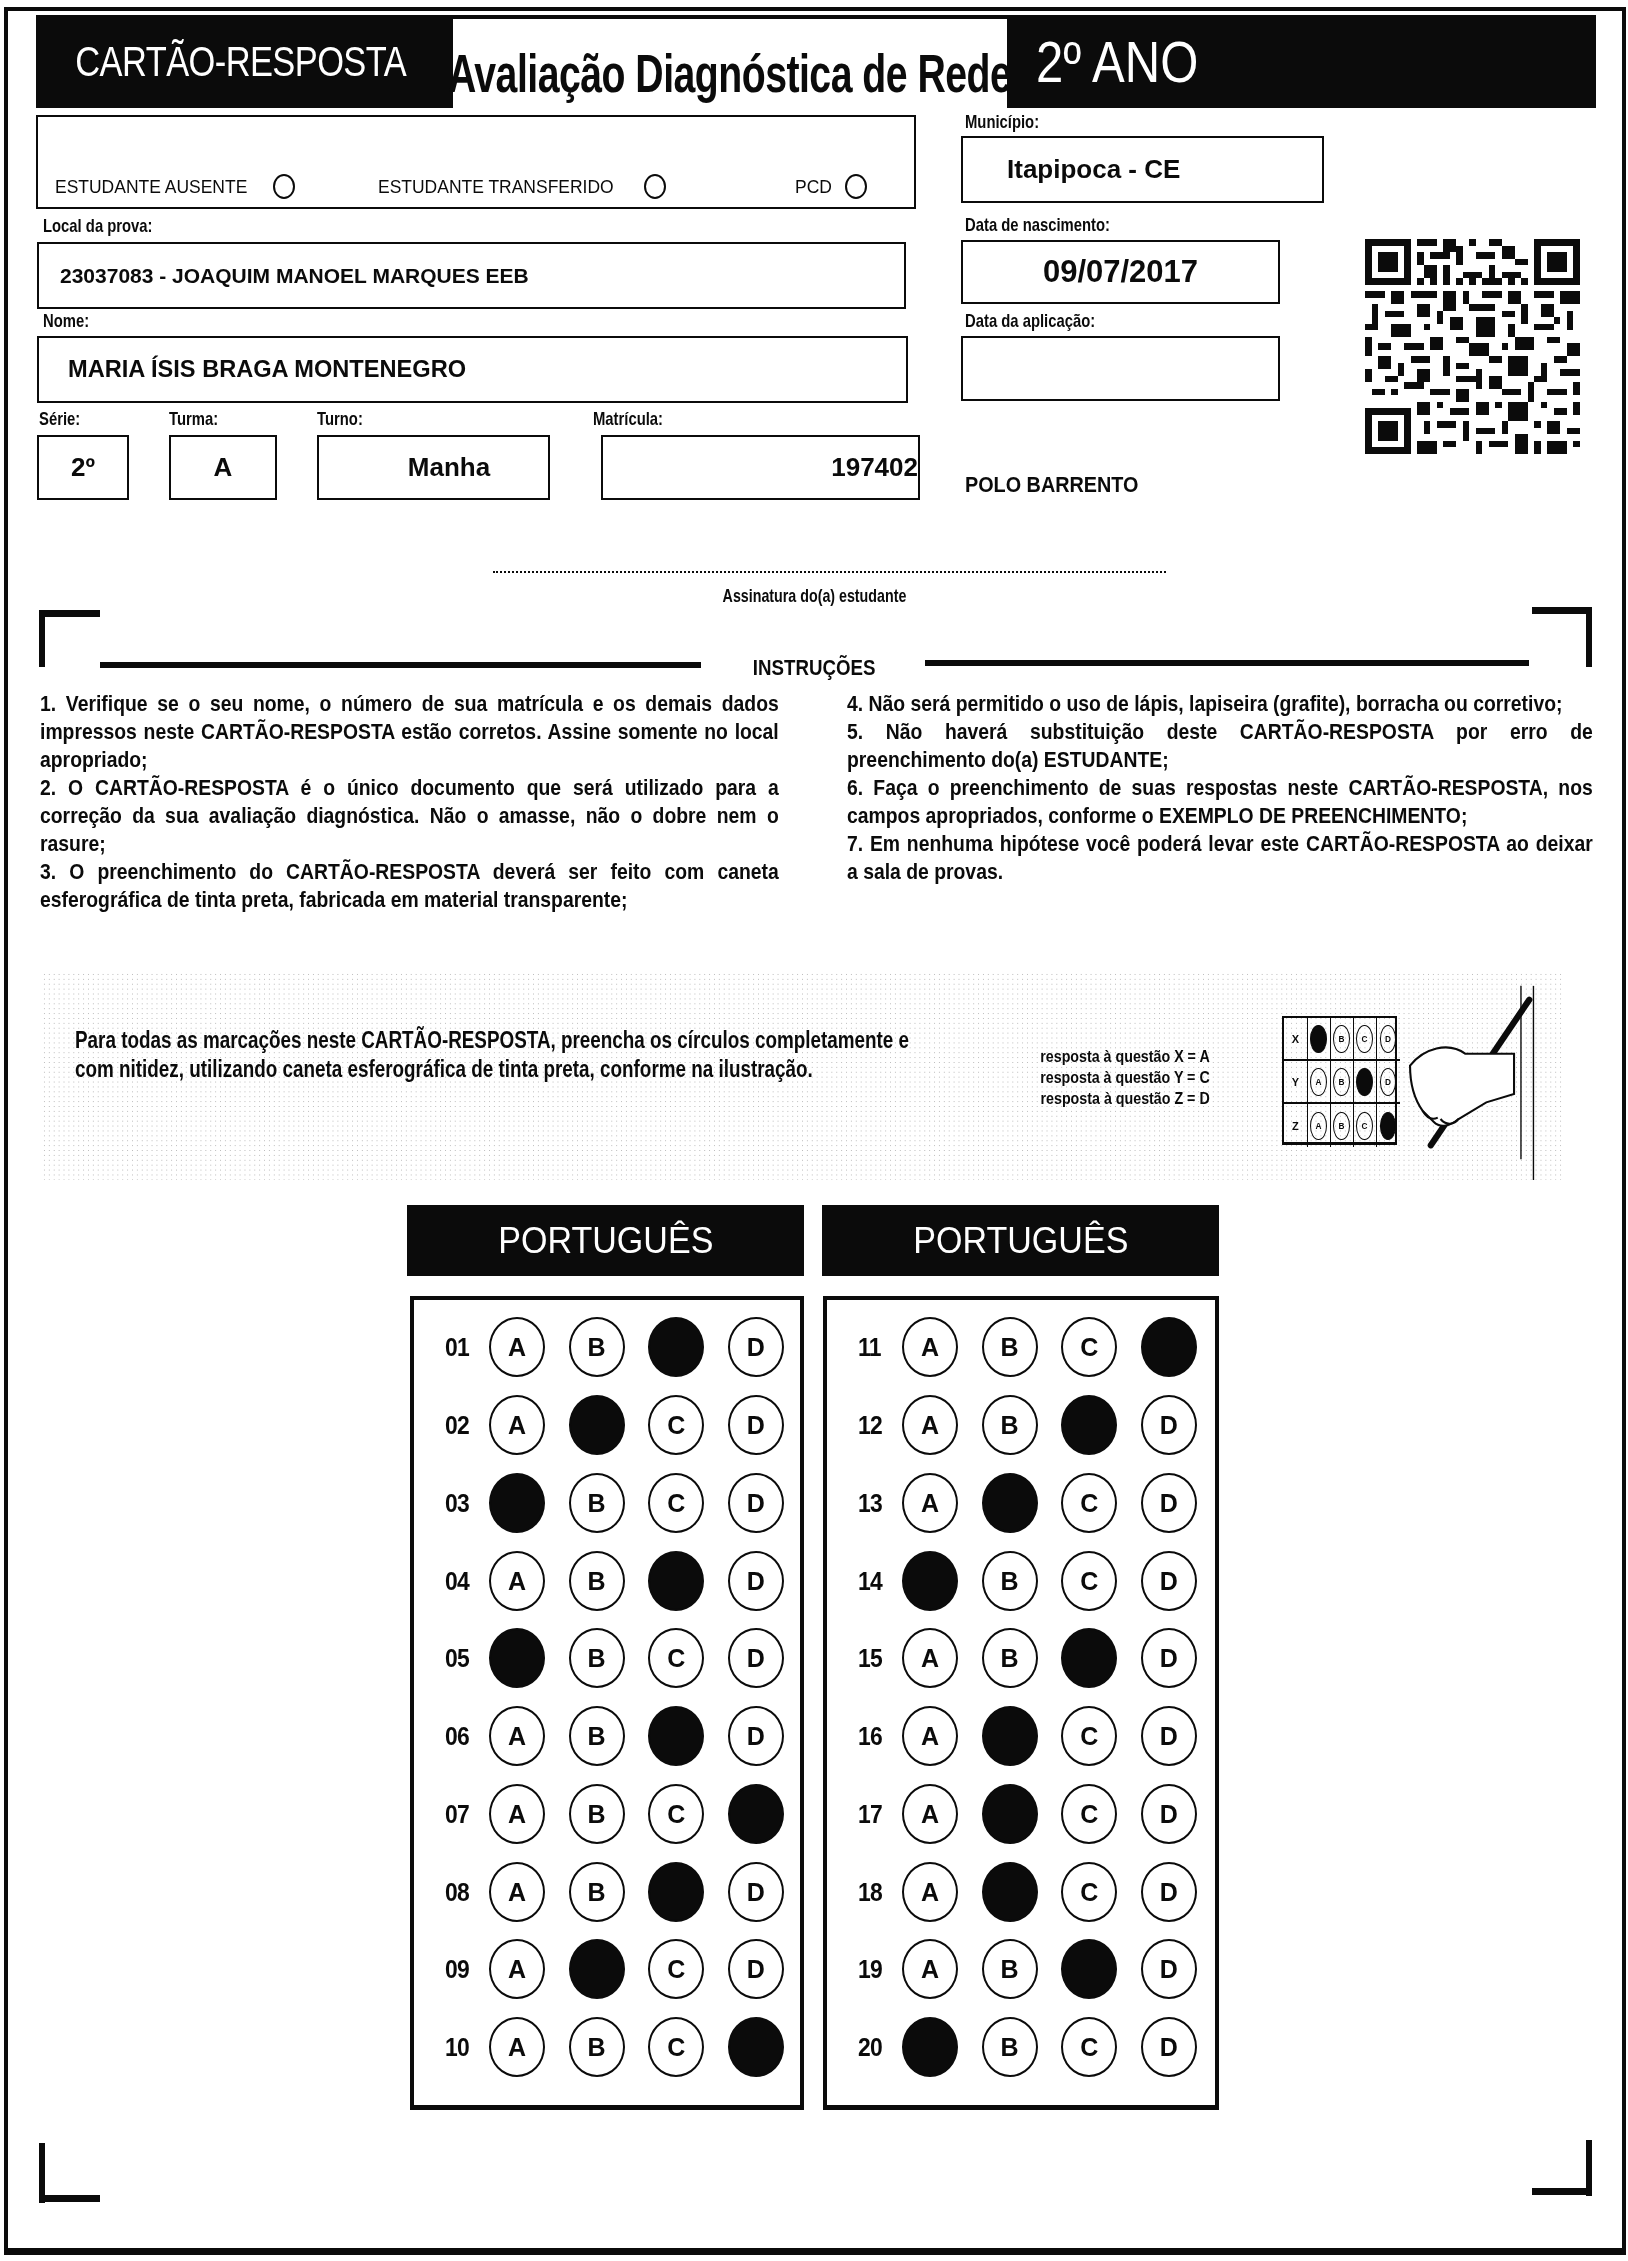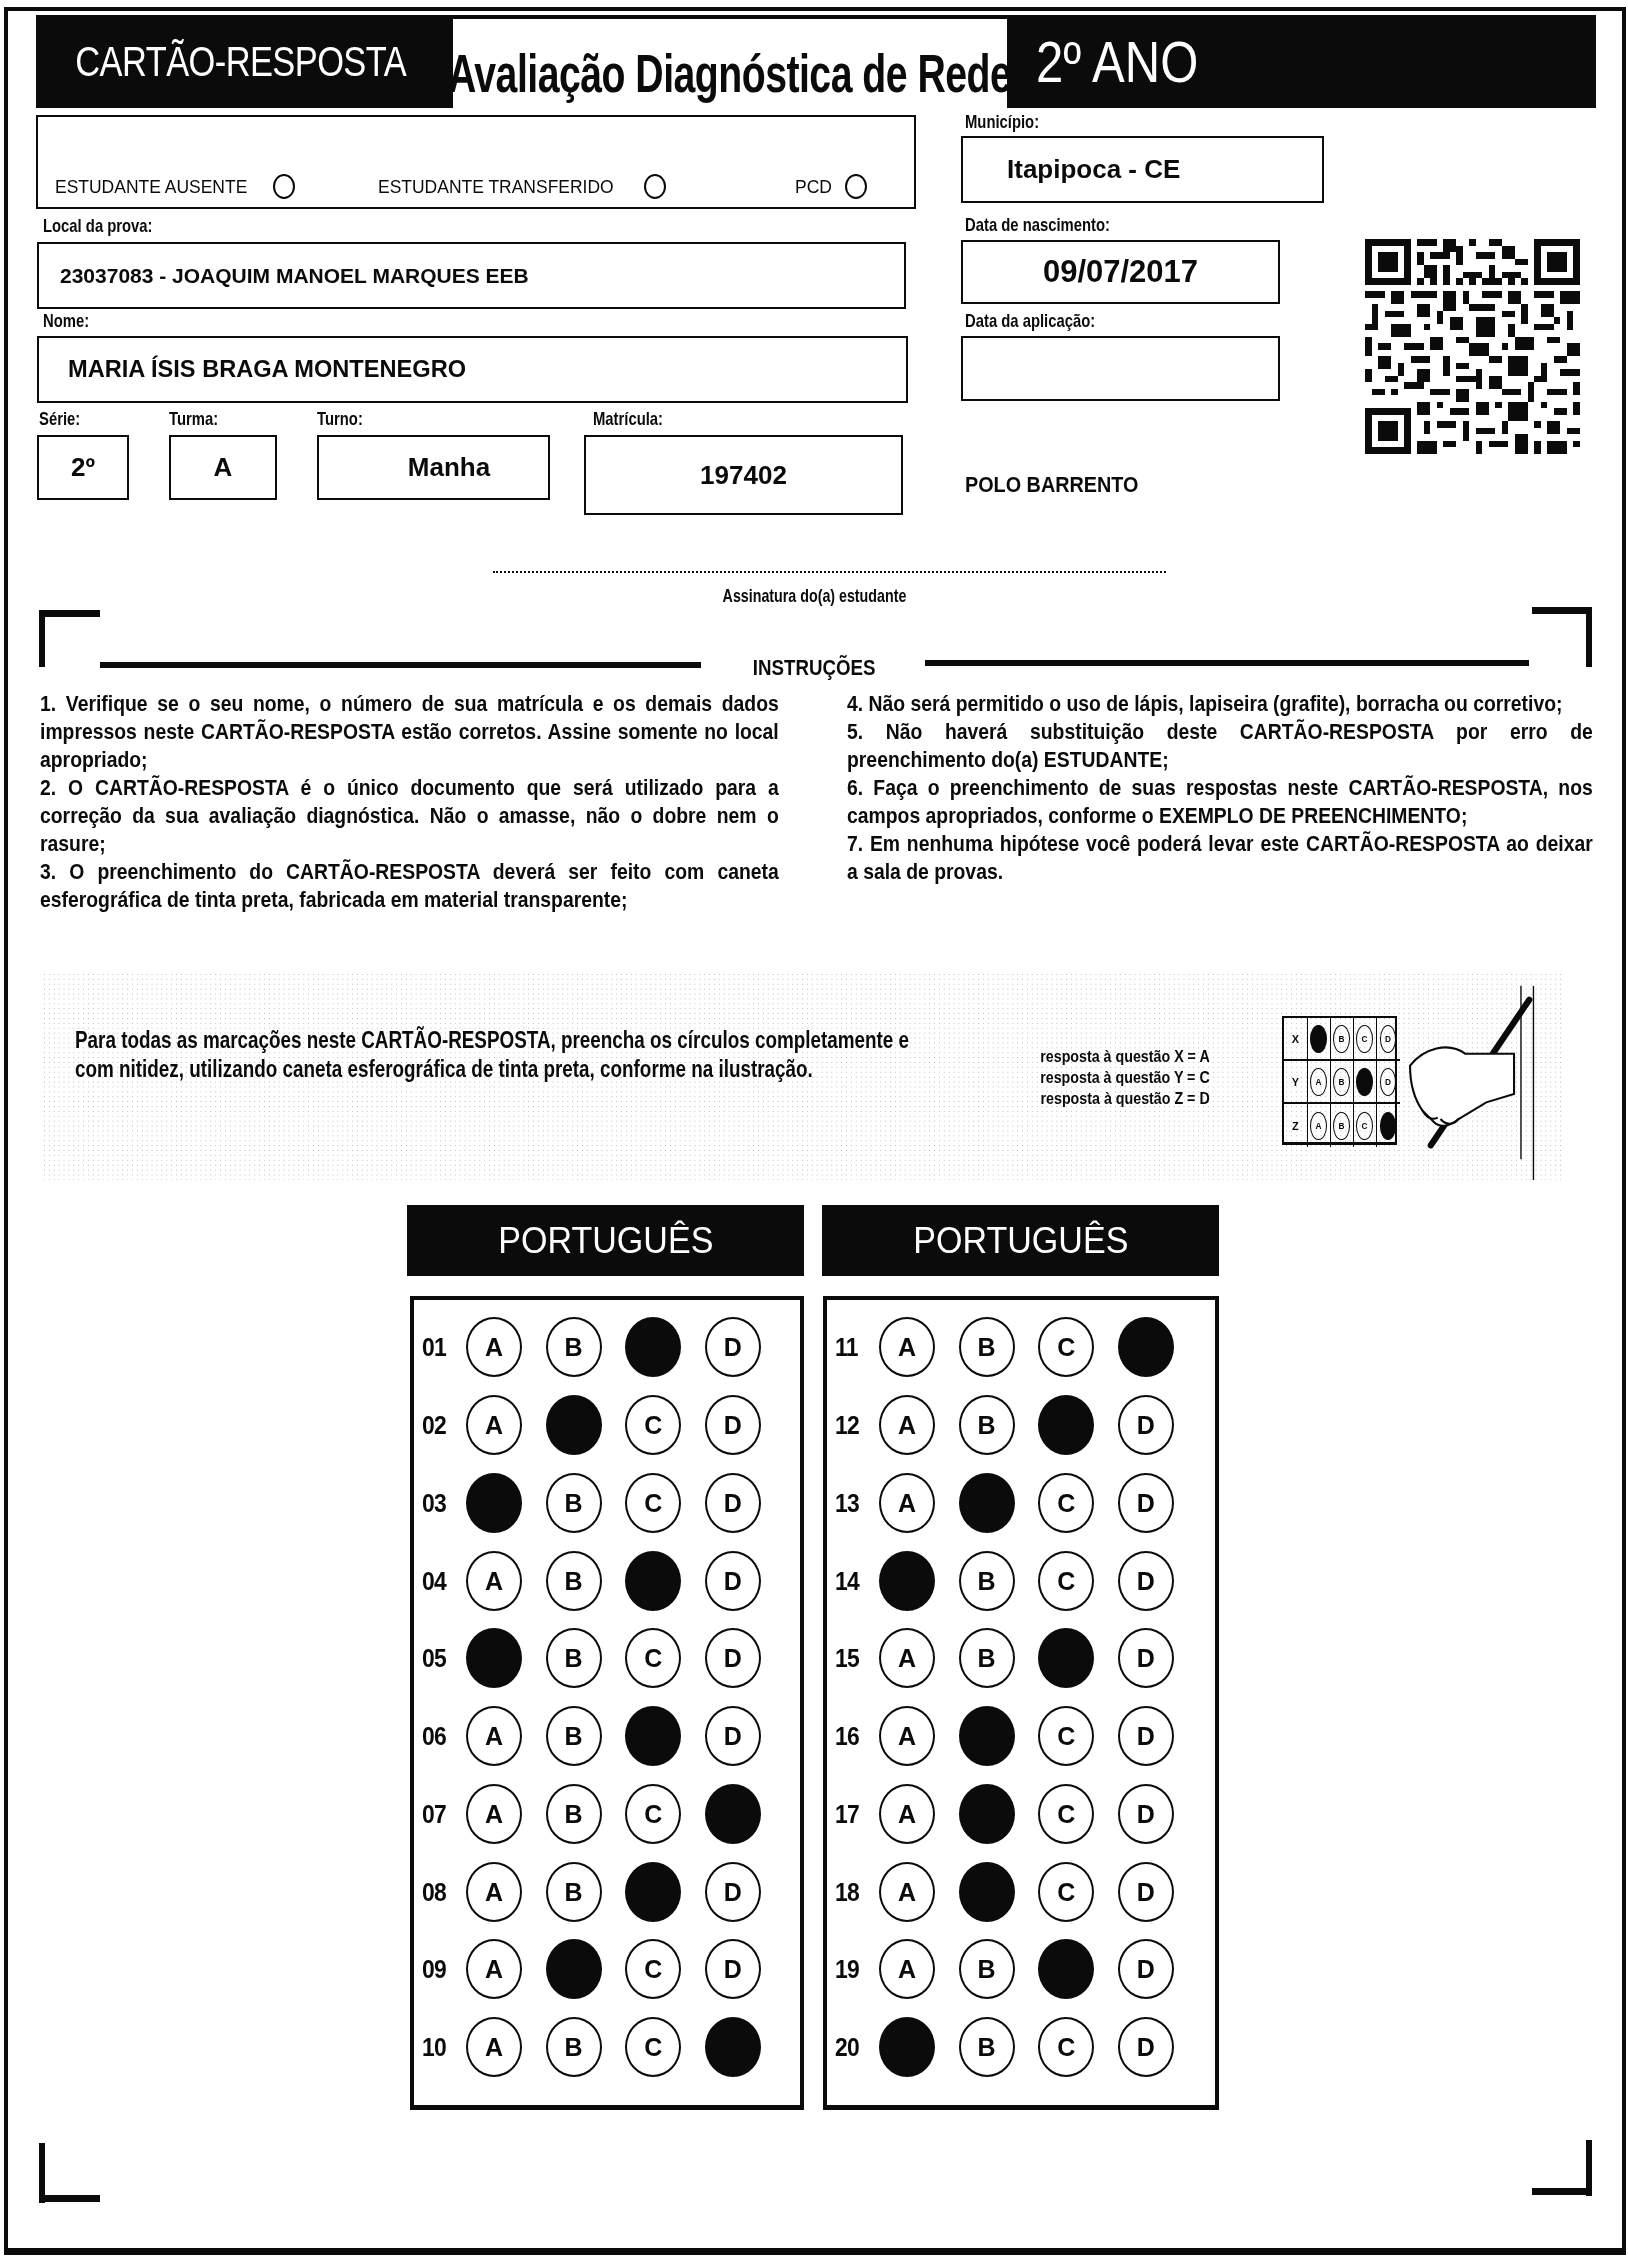--- a/index.html
+++ b/index.html
@@ -68,21 +68,21 @@
   .ex-bub.filled { background: #0b0b0b; }
   .hand { position: absolute; left: 1382px; top: 972px; width: 167px; height: 208px; }
 
   
   .subj { position: absolute; top: 1205px; height: 71px; background: #0b0b0b; color: #fff; font-size: 37px;
     display: flex; align-items: center; justify-content: center; }
   .subj span { display: inline-block; transform: scaleX(0.92); }
 
   .grid-box { position: absolute; top: 1296px; border: 4.2px solid #0b0b0b; border-bottom-width: 5.6px; }
   .q-row { position: absolute; left: 0; height: 64px; display: flex; align-items: center; }
-  .q-num { width: 44px; margin-left: 8px; font-size: 26px; font-weight: bold; letter-spacing: -0.7px; }
+  .q-num { width: 44px; margin-left: 31px; font-size: 26px; font-weight: bold; letter-spacing: -0.7px; }
   .q-num span { display: inline-block; transform: scaleX(0.88); transform-origin: left; }
   .bubble { width: 56px; height: 60px; border: 2.8px solid #0b0b0b; border-radius: 50%; margin-right: 23.6px;
     display: flex; align-items: center; justify-content: center; font-size: 25px; font-weight: bold; background: #fff; }
   .bubble.filled { background: #0b0b0b; border-color: #0b0b0b; color: transparent; }
 </style>
 </head>
 <body>
 
 <div class="sheet"></div>
 
@@ -272,21 +272,21 @@
 <div class="fbox" style="left:169px; top:435px; width:108px; height:65px; justify-content:center; font-size:26px;">
     <span>A</span>
   </div>
 
 <div class="flabel" style="left:317px; top:408px;"><span>Turno:</span></div>
 <div class="fbox" style="left:317px; top:435px; width:233px; height:65px; justify-content:center; font-size:26px;padding-left:31px;">
     <span>Manha</span>
   </div>
 
 <div class="flabel" style="left:593px; top:408px;"><span>Matrícula:</span></div>
-<div class="fbox" style="left:584px; top:435px; width:319px; height:80px; justify-content:center; font-size:26px;">
+<div class="fbox" style="left:601px; top:435px; width:319px; height:65px; justify-content:flex-end; font-size:26px;">
     <span>197402</span>
   </div>
 
 <div class="polo"><span>POLO BARRENTO</span></div>
 
 <div class="sig-line"></div>
 <div class="sig-label"><span>Assinatura do(a) estudante</span></div>
 
 <div class="corner" style="left:39px; top:610px; width:5.6px; height:57px;"></div>
 <div class="corner" style="left:39px; top:610px; width:61px; height:7px;"></div>

